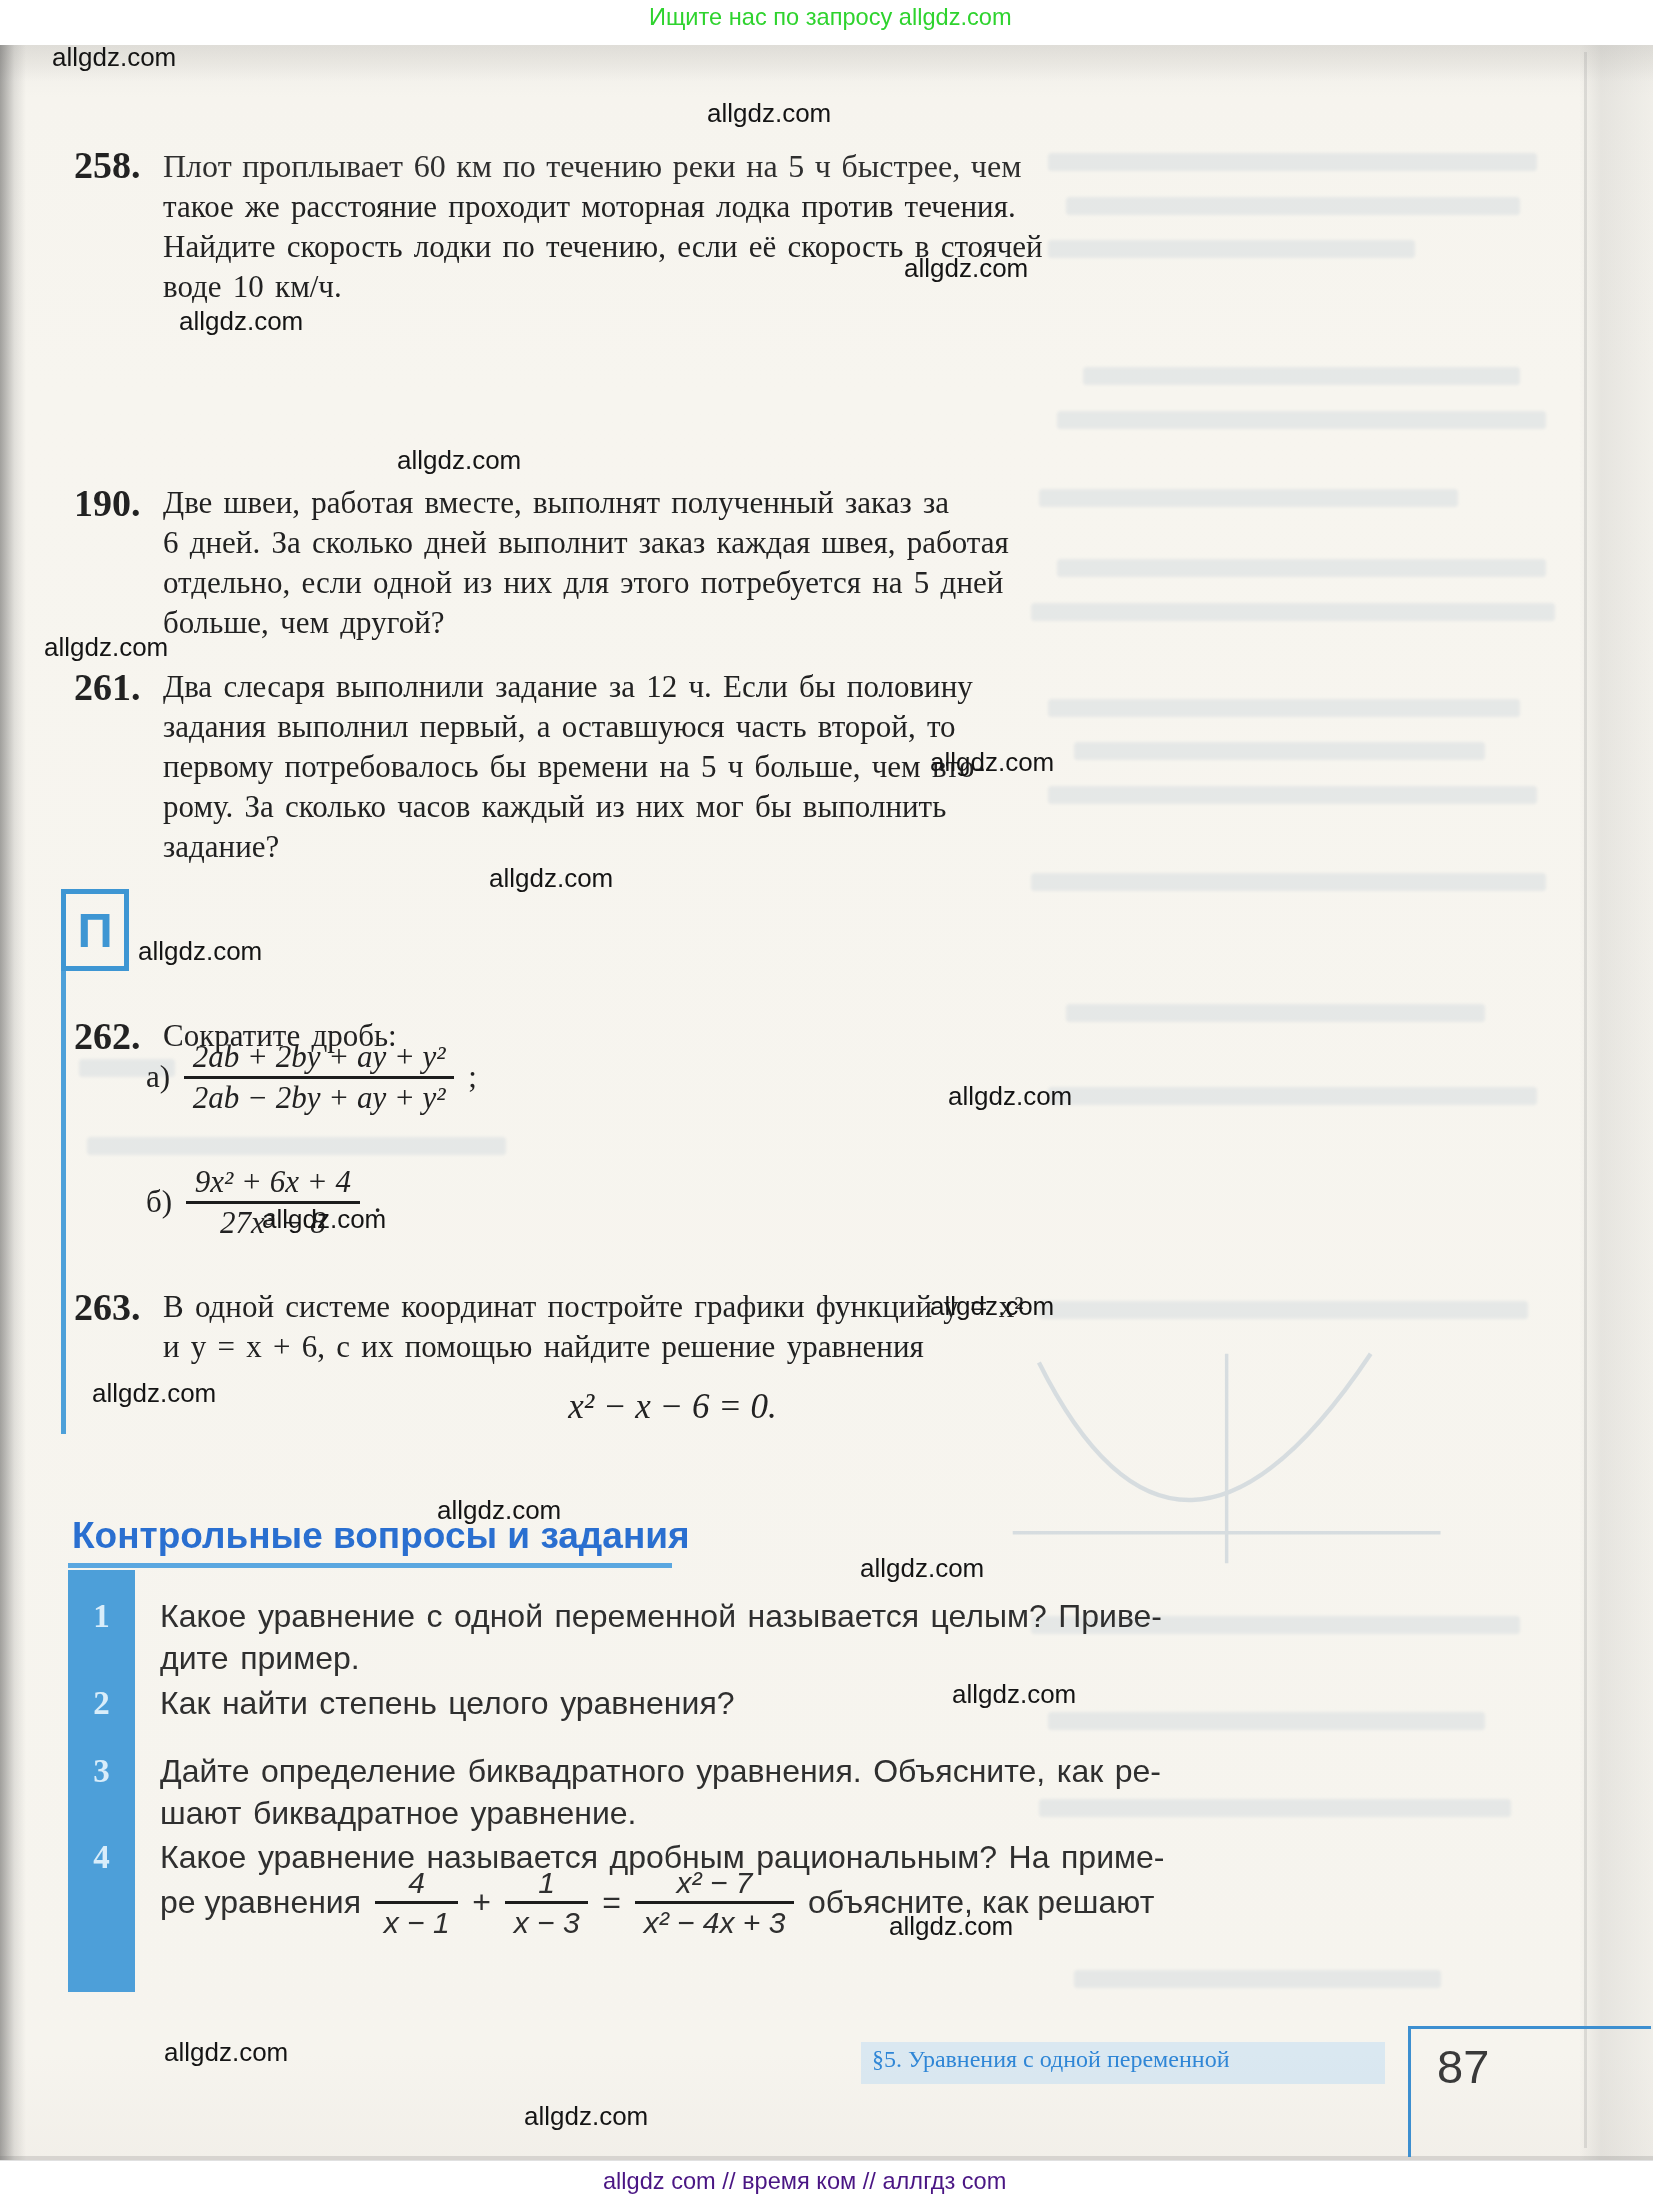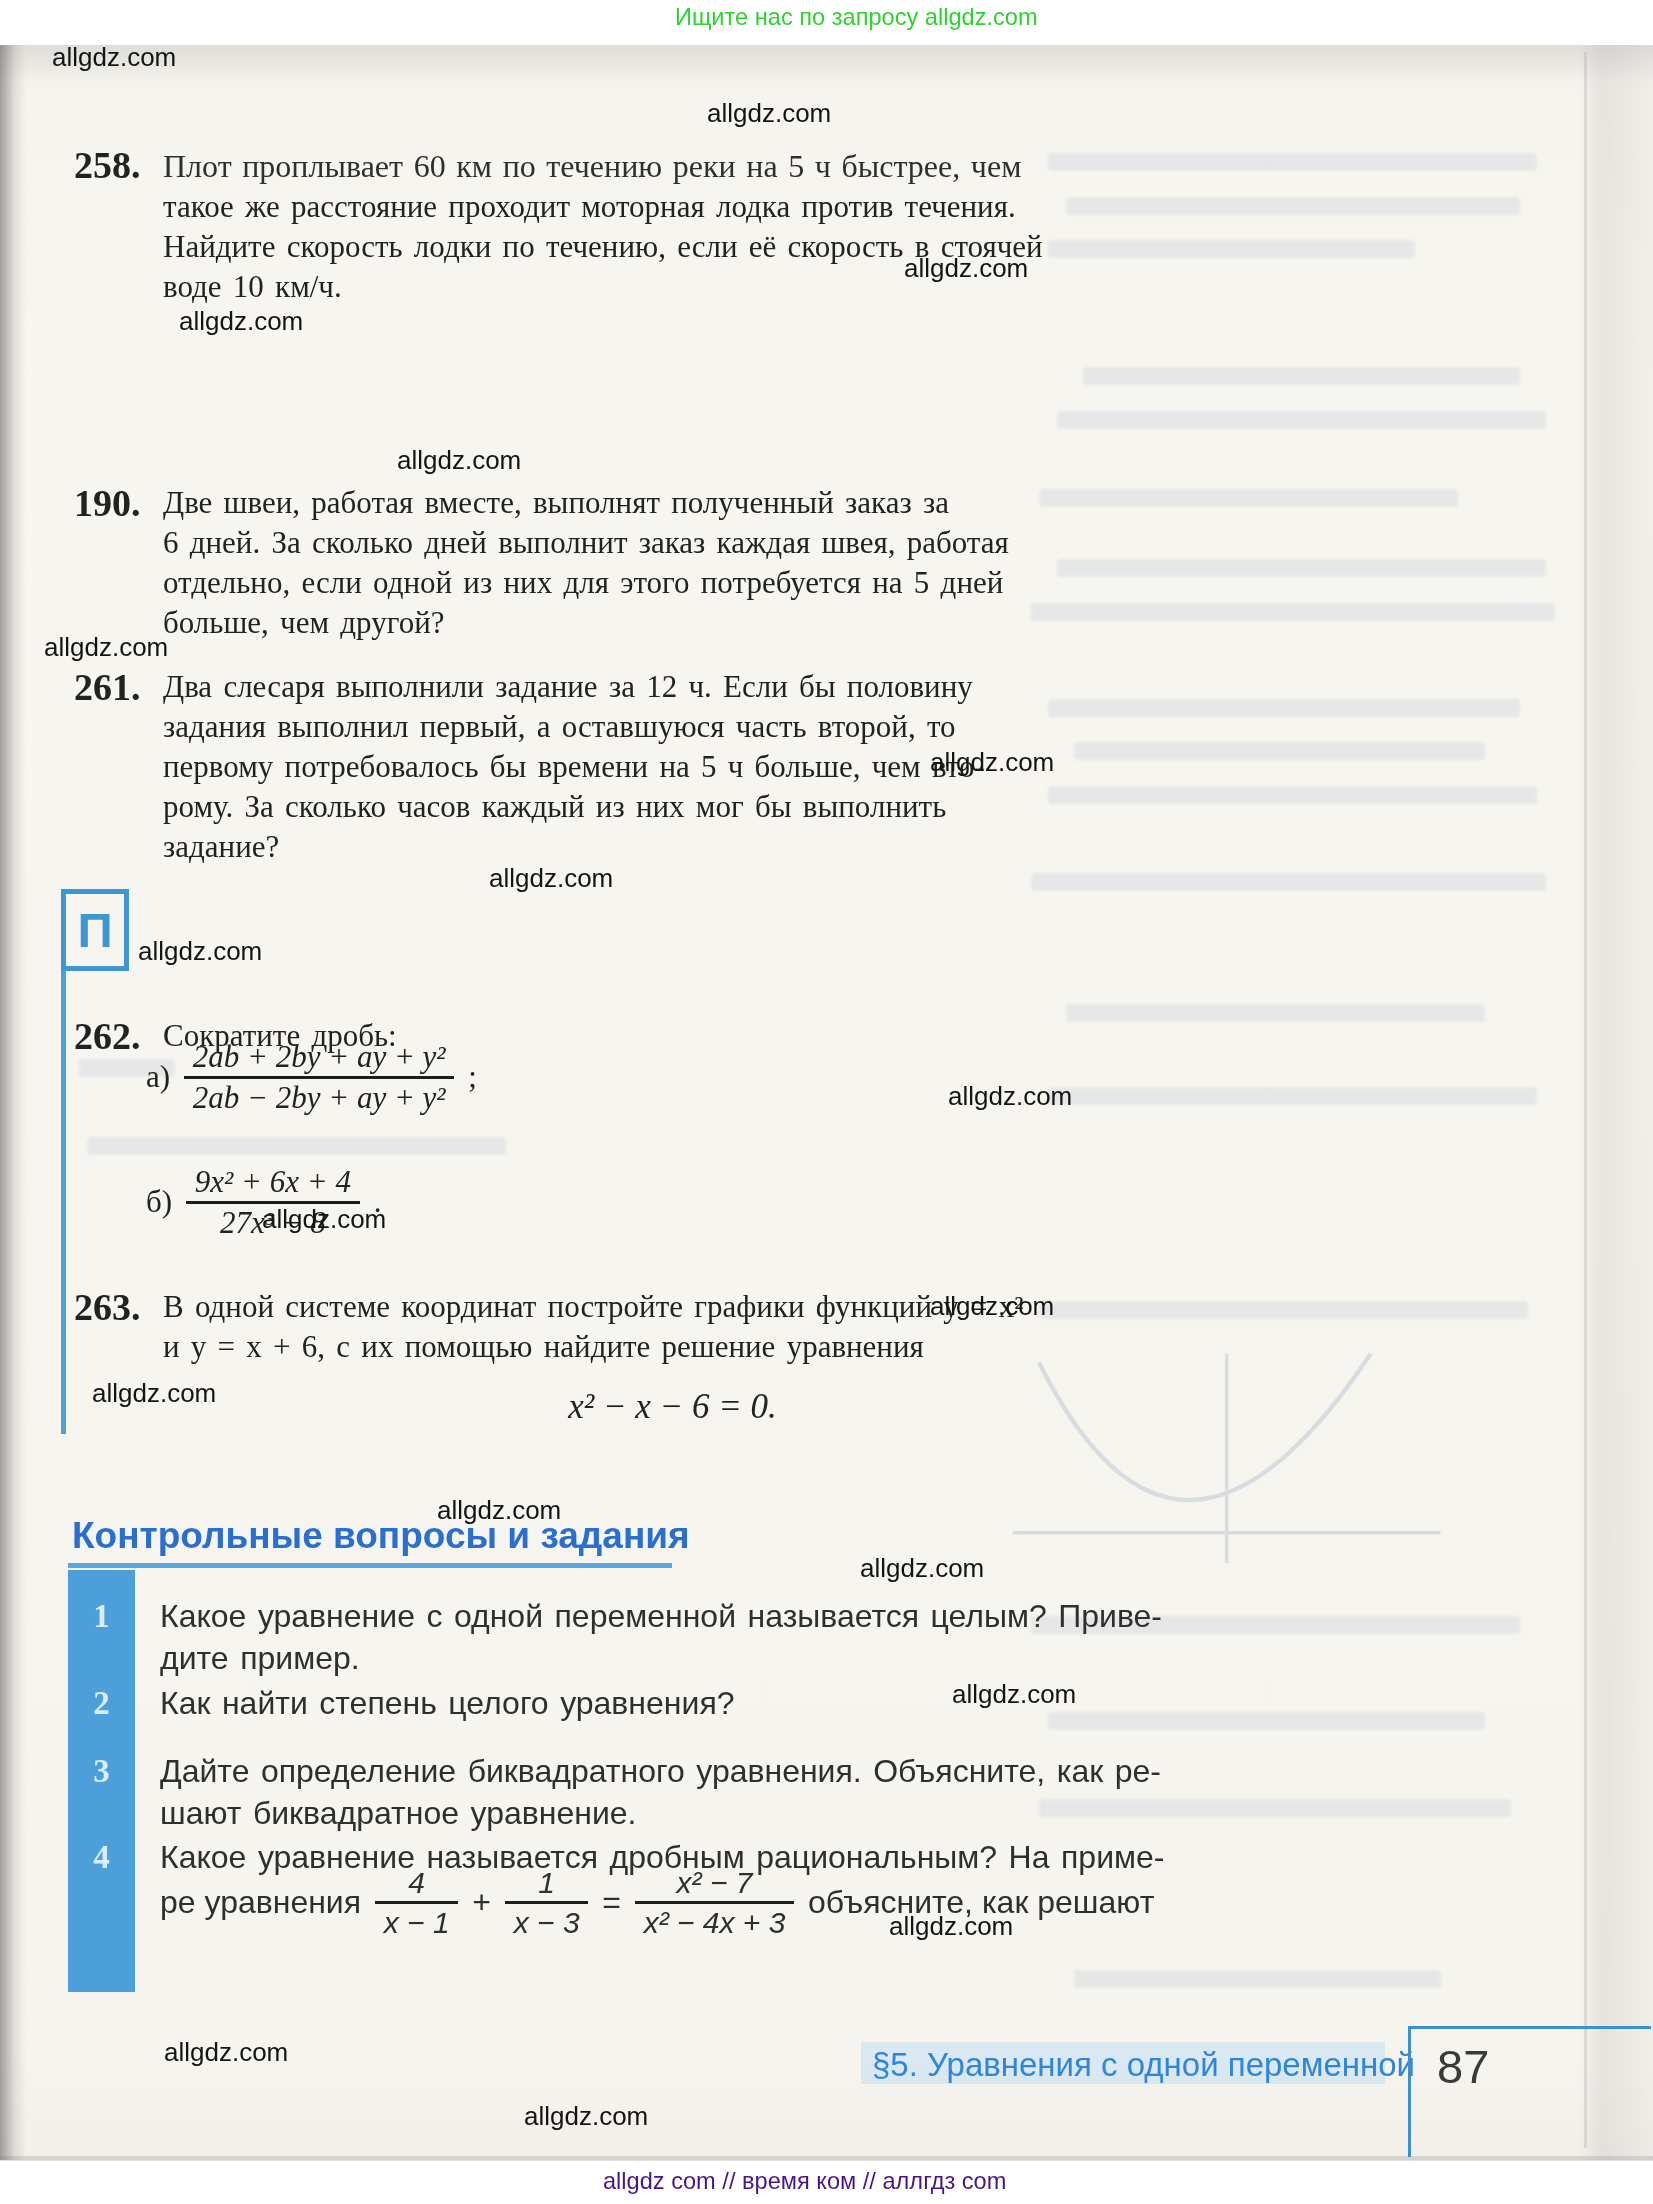--- a/index.html
+++ b/index.html
@@ -13,21 +13,21 @@
   #edge-left{position:absolute;left:0;top:45px;width:26px;height:2115px;
          background:linear-gradient(90deg,rgba(75,75,75,.50),rgba(120,120,120,.18) 55%,rgba(120,120,120,0));}
   #edge-right{position:absolute;left:1579px;top:45px;width:74px;height:2115px;
          background:linear-gradient(90deg,rgba(160,160,160,0),rgba(170,170,168,.22) 30%,rgba(200,200,198,.12));}
   #edge-right-line{position:absolute;left:1584px;top:52px;width:2.6px;height:2096px;background:rgba(150,150,150,.25);}
   #edge-bottom{position:absolute;left:0;top:2156px;width:1653px;height:5.2px;background:rgba(120,120,120,.22);}
 
   .wm{position:absolute;font-family:"Liberation Sans", sans-serif;font-size:26px;font-weight:500;
       color:#141414;white-space:nowrap;}
   #banner{position:absolute;left:649px;top:4.4px;font-family:"Liberation Sans", sans-serif;
-      font-size:23.6px;color:#2ed32e;white-space:nowrap;margin-left:26px;}
+      font-size:23.6px;color:#2ed32e;white-space:nowrap;}
   #footer-bottom{position:absolute;left:603px;top:2168px;font-family:"Liberation Sans", sans-serif;
       font-size:23.6px;color:#4a1684;white-space:nowrap;}
 
   
   .problem{position:absolute;left:74px;width:939px;}
   .pnum{position:absolute;left:0;top:0;font-weight:bold;font-size:38px;line-height:40px;}
   .plines{margin-left:89px;width:845px;}
   .pline{font-size:31px;line-height:40px;white-space:nowrap;word-spacing:3.5px;}
 
   
@@ -52,22 +52,22 @@
   #qbar{position:absolute;left:68px;top:1570px;width:67px;height:422px;background:#4d9fd9;}
   .qnum{position:absolute;left:68px;width:67px;text-align:center;font-family:"Liberation Serif", serif;
       font-weight:bold;font-size:33px;color:#d9edfa;line-height:42px;}
   .qblock{position:absolute;left:160px;width:852px;font-family:"Liberation Sans", sans-serif;}
   .qline{font-size:32px;line-height:42px;white-space:nowrap;word-spacing:2.6px;color:#2f2f2f;}
   .qfrac .fnum,.qfrac .fden{font-family:"Liberation Sans", sans-serif;font-size:30px;line-height:37px;}
   #q4fracrow{left:160px;top:1859px;height:87px;color:#2f2f2f;font-family:"Liberation Sans", sans-serif;font-size:32px;}
 
   
   #sec-highlight{position:absolute;left:861px;top:2042px;width:524px;height:42px;background:rgba(185,218,243,.45);}
-  #sec-title{position:absolute;left:872px;top:2046px;font-family:Liberation Sans, sans-serif;
-      font-size:33px;color:#2f86d6;white-space:nowrap;}
+  #sec-title{position:absolute;left:872px;top:2046px;font-family:Liberation Serif, serif;
+      font-size:24px;color:#2f86d6;white-space:nowrap;}
   #pagebox-left{position:absolute;left:1408px;top:2026px;width:2.6px;height:131px;background:#3d8fd0;}
   #pagebox-top{position:absolute;left:1408px;top:2026px;width:243px;height:2.6px;background:#3d8fd0;}
   #pagenum{position:absolute;left:1437px;top:2039px;font-family:"Liberation Sans", sans-serif;
       font-size:47px;color:#3a3a3a;}
 
   
   .ghost{position:absolute;background:#8fa8bf;opacity:.16;filter:blur(1.7px);height:17.5px;border-radius:3.5px;}
   #ghost-curve{position:absolute;left:1004px;top:1345px;opacity:.30;}
 </style>
 </head>

